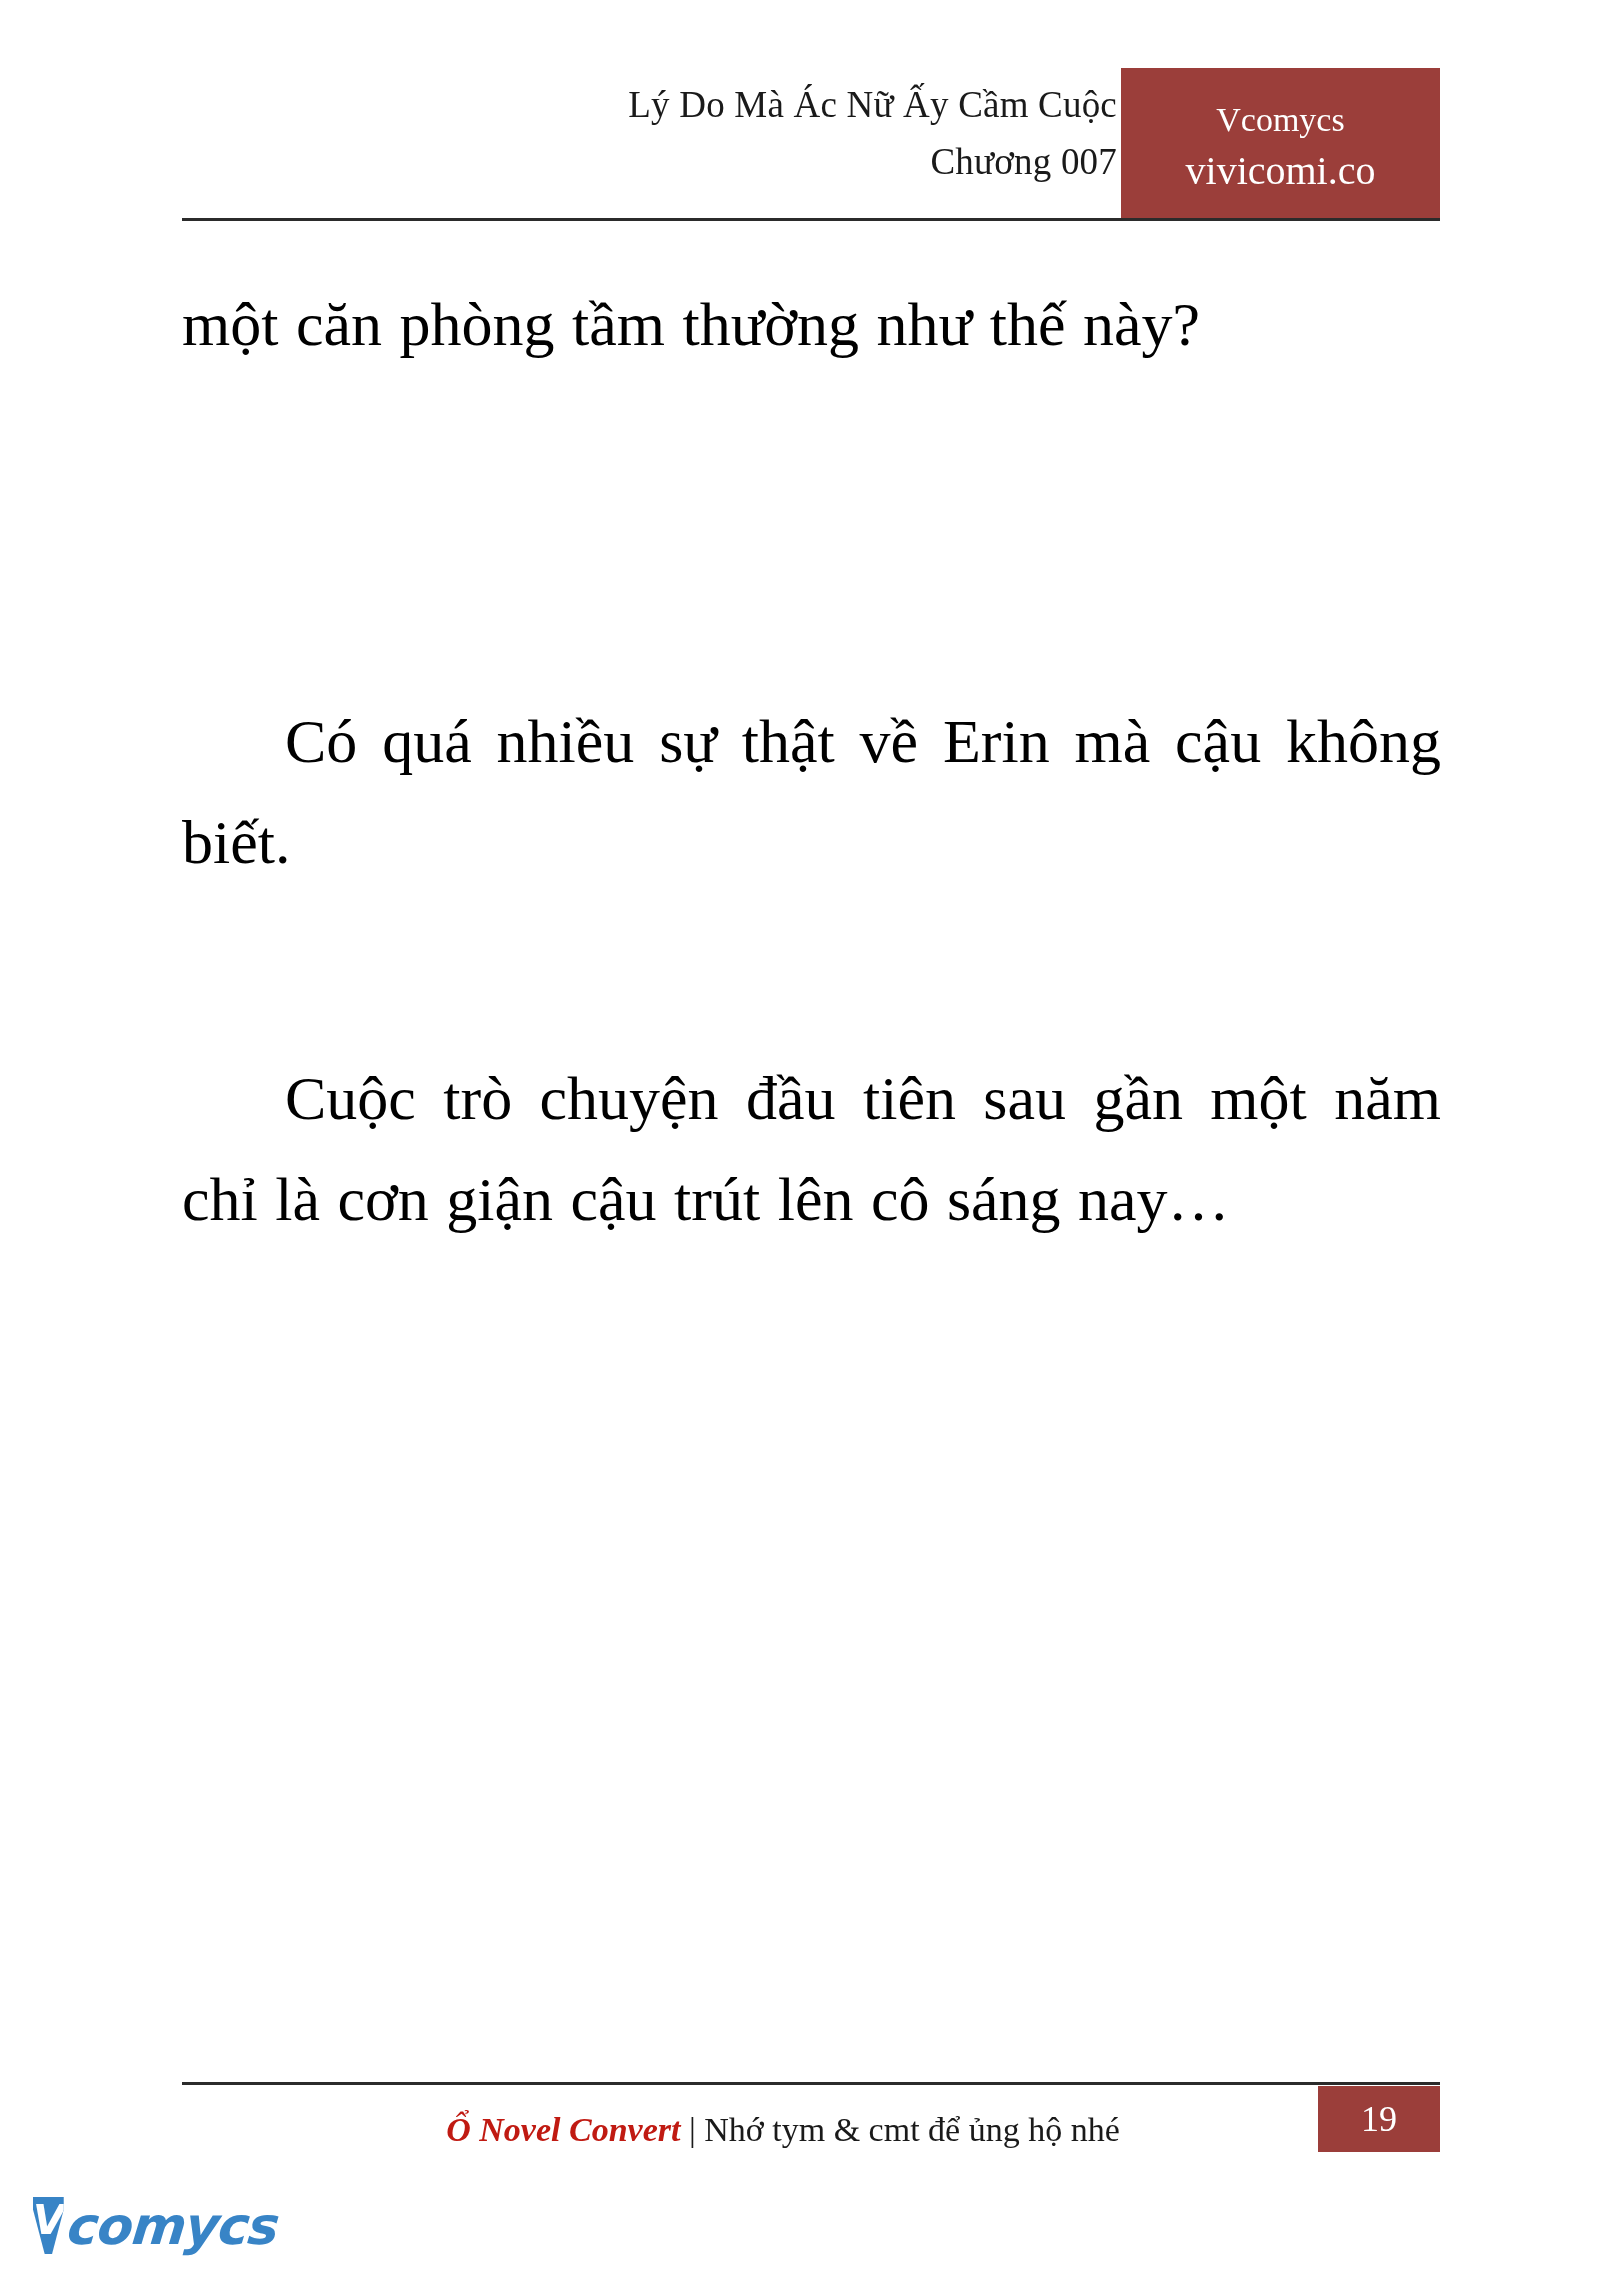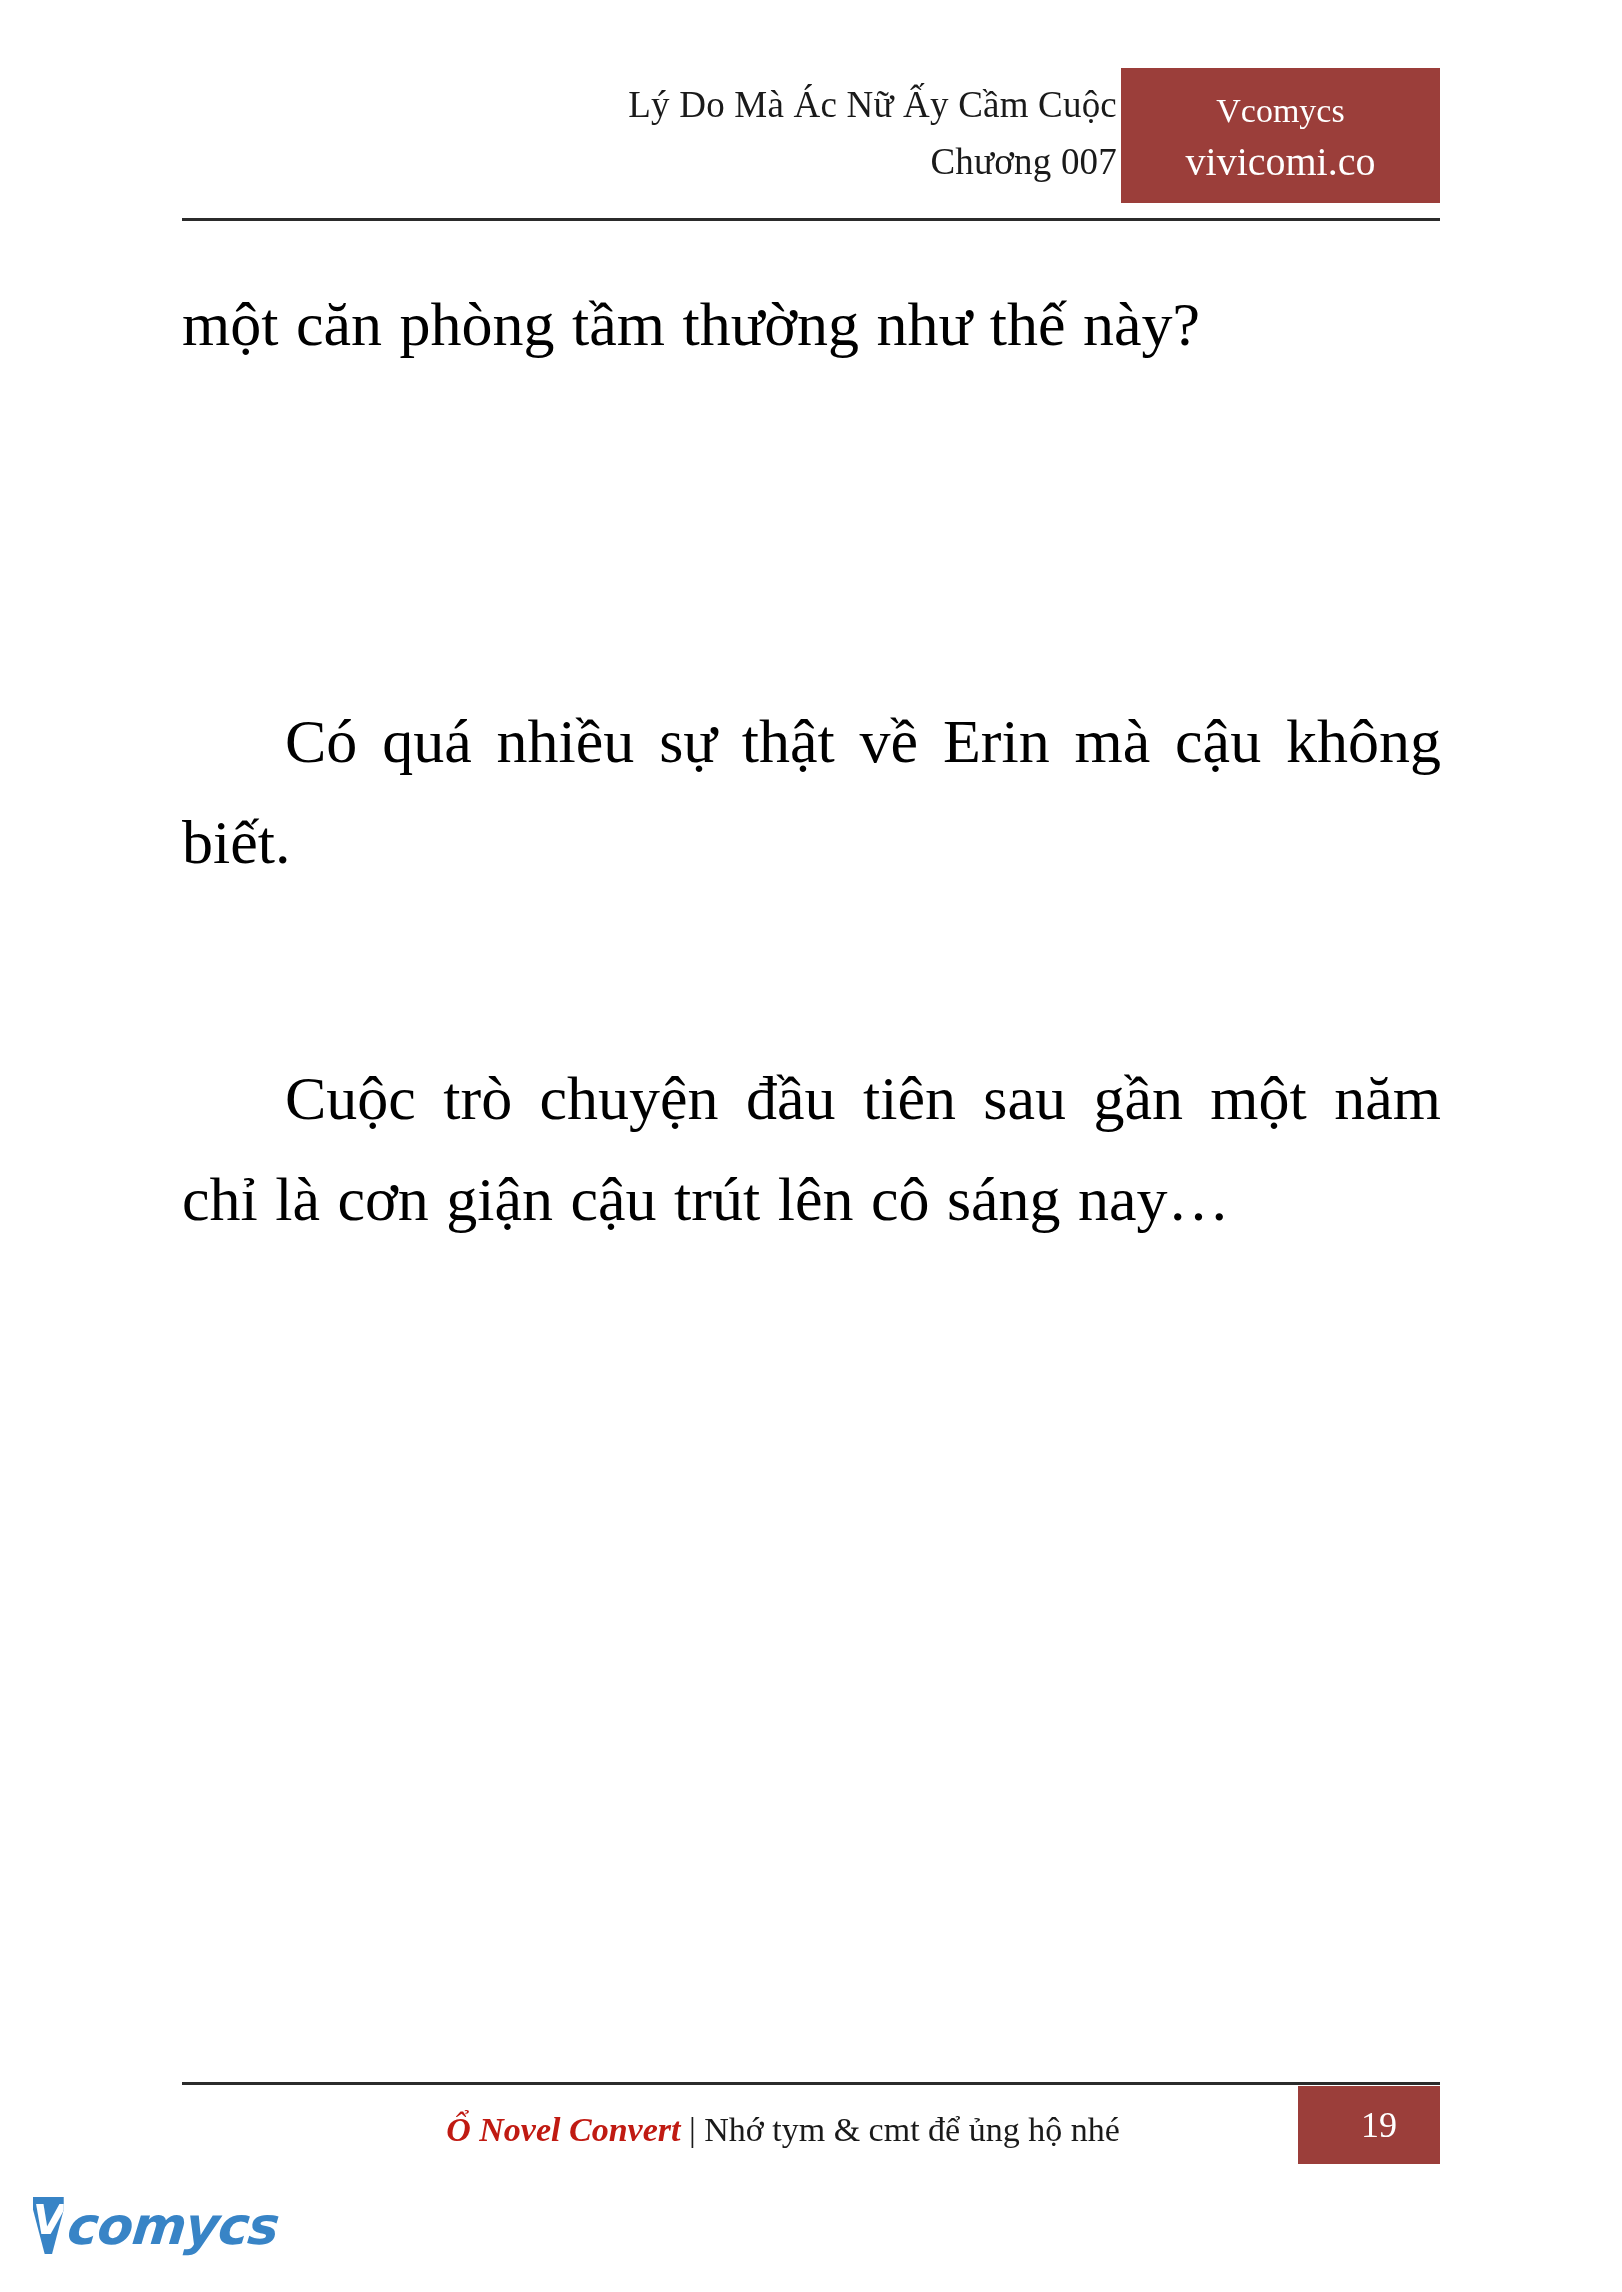--- a/index.html
+++ b/index.html
@@ -42,21 +42,21 @@
     letter-spacing: 0.2px;
   }
   .header-title .line2 {
     display: block;
   }
   .header-badge {
     position: absolute;
     right: 0;
     top: -7.8px;
     width: 319px;
-    height: 135px;
+    height: 153px;
     background: #9b3e3a;
     color: #ffffff;
     display: flex;
     flex-direction: column;
     align-items: center;
     justify-content: center;
     line-height: 51px;
     font-size: 34px;
   }
   .header-badge .brand { font-size: 34px; }
@@ -126,28 +126,27 @@
     color: #c01a12;
     font-weight: bold;
     font-style: italic;
   }
   .footer-center .sep { color: #1a1a1a; }
   .footer-page {
     position: absolute;
     right: 0;
     top: -9.8px;
     width: 122px;
-    height: 78px;
+    height: 66px;
     background: #9b3e3a;
     color: #ffffff;
     font-size: 36px;
     display: flex;
     align-items: center;
     justify-content: center;
-    padding-left: 20px;
   }
 
   
   .watermark {
     position: absolute;
     left: 33px;
     bottom: 25.5px;
     width: 225px;
     height: 84px;
     display: flex;

